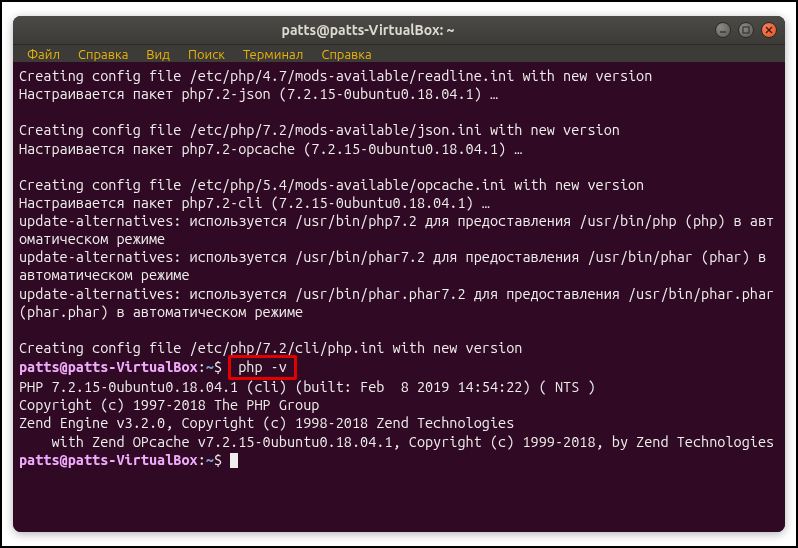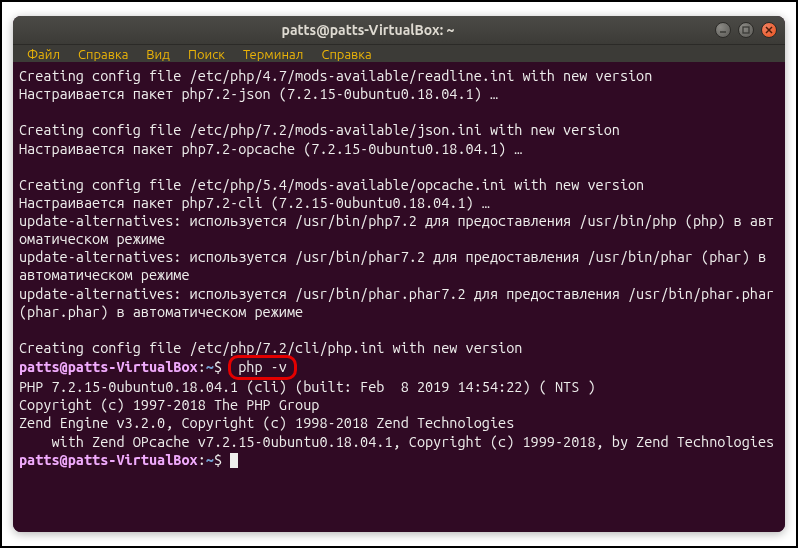--- a/index.html
+++ b/index.html
@@ -94,21 +94,21 @@
   .prompt-sym { color: #eeeeec; }
   .cmd { color: #eeeeec; }
   .cursor-block {
     display: inline-block;
     width: 8px; height: 15px;
     background: #eeeeec;
     vertical-align: text-bottom;
   }
   .highlight-box {
     border: 3px solid #e30000;
-    border-radius: 10px;
+    border-radius: 2px;
     padding: 0 7px 1px 7px;
     display: inline-block;
     margin: -2px -2px;
   }
 </style>
 </head>
 <body>
 
 <div class="outer-border">
   <div class="window">

